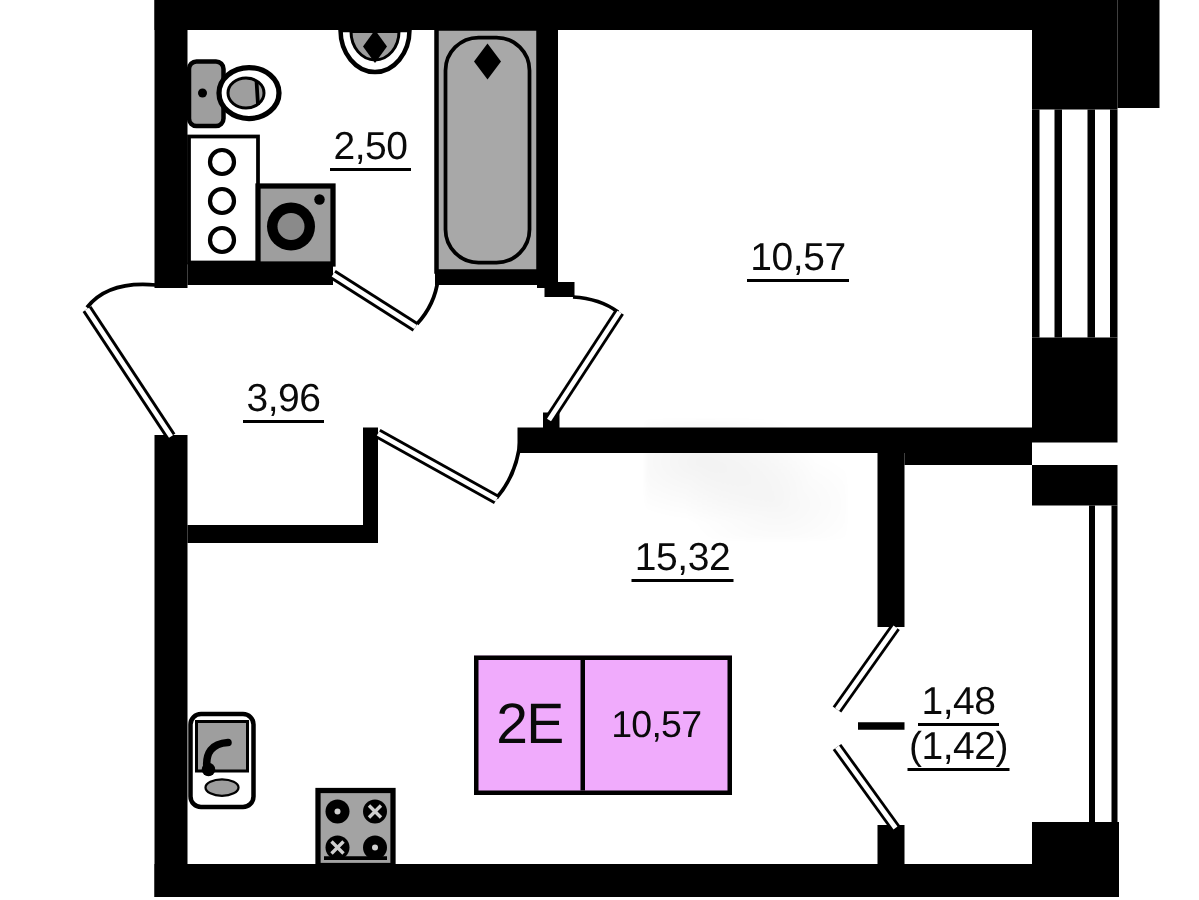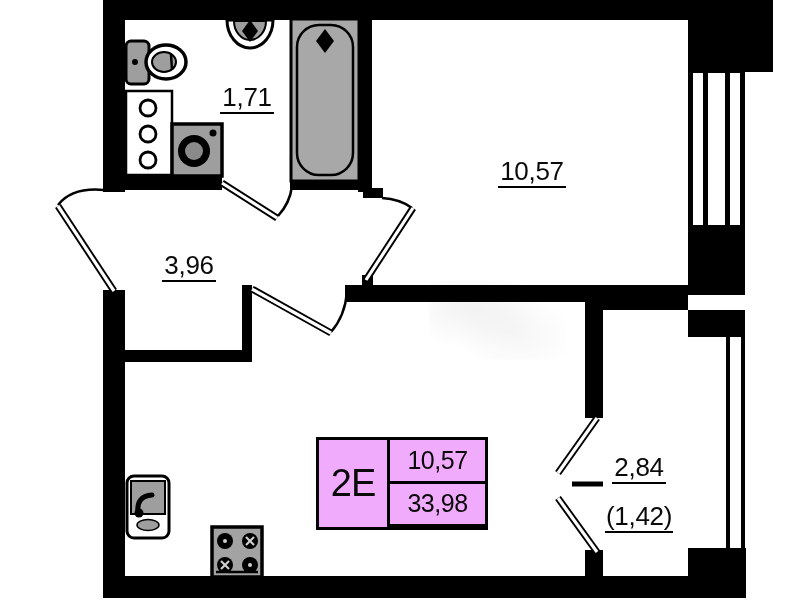--- a/index.html
+++ b/index.html
@@ -164,41 +164,43 @@
       <line x1="597" y1="418" x2="558" y2="473" stroke="#fff" stroke-width="3.2"></line>
       <line x1="597" y1="552" x2="558" y2="498" stroke="#000" stroke-width="7"></line>
       <line x1="597" y1="552" x2="558" y2="498" stroke="#fff" stroke-width="3.2"></line>
       <line x1="572" y1="484" x2="603" y2="484" stroke="#000" stroke-width="5"></line>
     </g>
   </svg>
 
   <div class="wm"></div>
 
   <div class="arealabel" style="left:216px;top:83px;width:62px;">
-    <span class="u">1,71</span>
+    <span class="u">2,50</span>
   </div>
 
   <div class="arealabel" style="left:160px;top:239px;width:58px;margin-top:12px;">
     <span class="u">3,96</span>
   </div>
 
   <div class="arealabel" style="left:497px;top:157px;width:70px;">
     <span class="u">10,57</span>
   </div>
 
+  <div class="arealabel" style="left:421px;top:357px;width:68px;">
+    <span class="u">15,32</span>
+  </div>
 
   <div class="arealabel" style="left:610px;top:453px;width:58px;">
-    <span class="u">2,84</span>
-  </div>
-
-  <div class="arealabel" style="left:599px;top:502px;width:80px;text-align:center;">
+    <span class="u">1,48</span>
+  </div>
+
+  <div class="arealabel" style="left:599px;top:483px;width:80px;text-align:center;">
     <span class="nu">(1,42)</span>
   </div>
 
   <div class="sumtable">
     <div class="typecell">2E</div>
     <div class="rows">
       <div class="trow">10,57</div>
-      <div class="trow mid">33,98</div>
     </div>
   </div>
 
 </div>
 
 </body></html>

